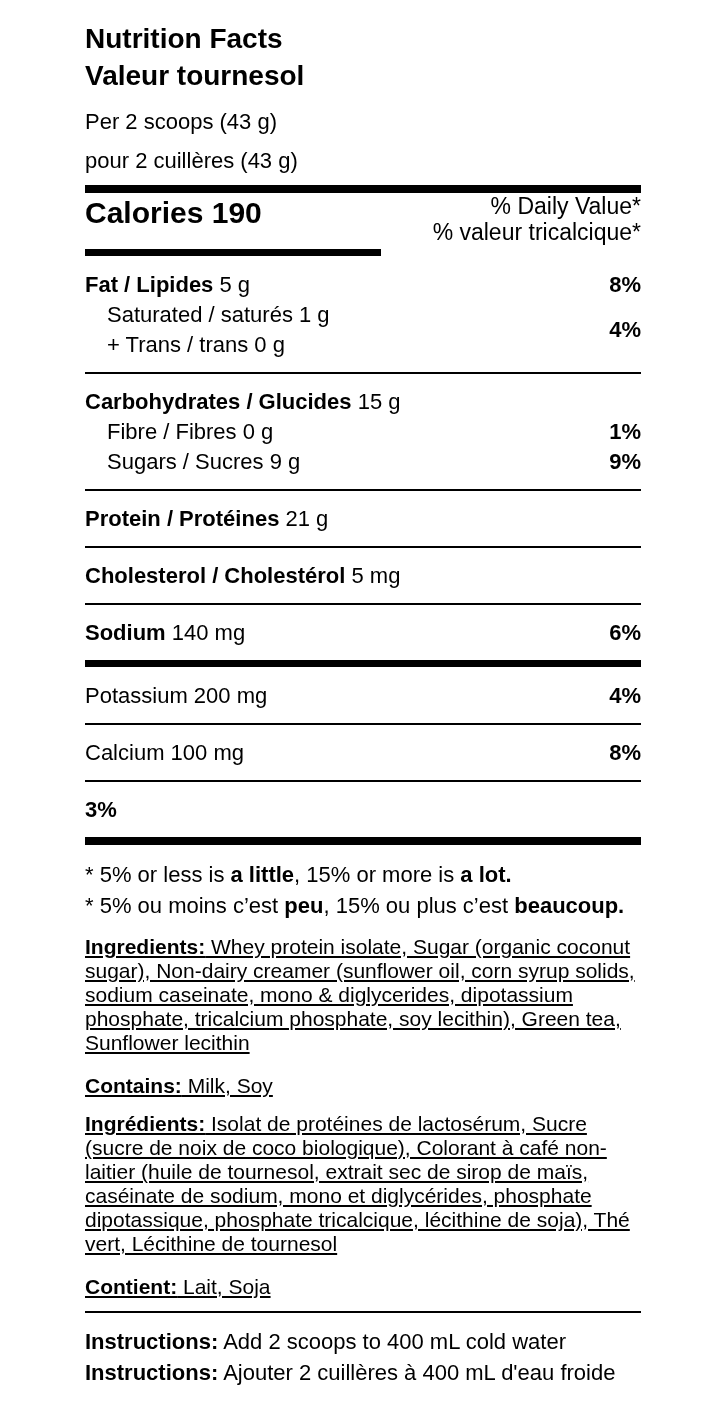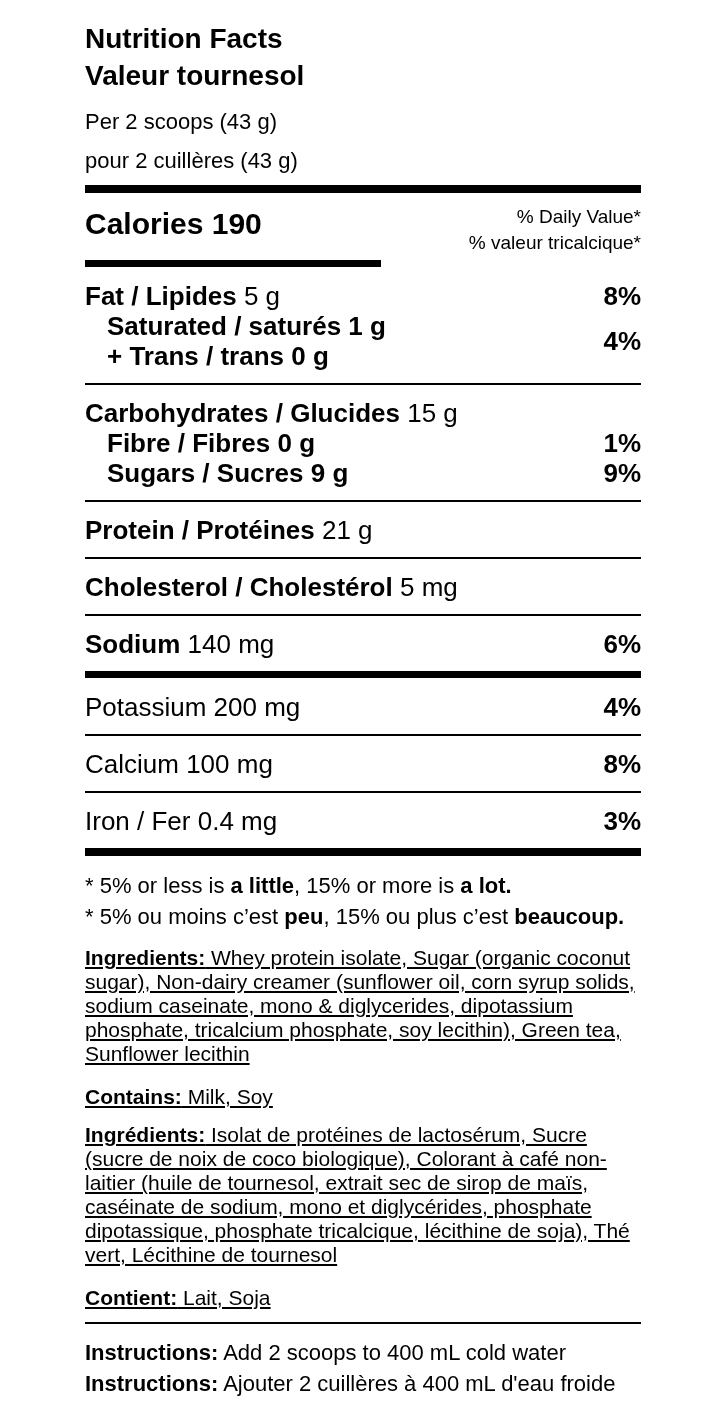--- a/index.html
+++ b/index.html
@@ -33,52 +33,52 @@
     height: 8px;
     background: #000;
   }
   .bar-top { margin-top: 13px; }
   .bar-mid { margin-top: 12px; height: 7px; }
   .bar-bottom { margin-top: 12px; }
   .calories-row {
     display: flex;
     justify-content: space-between;
     align-items: flex-start;
-    margin-top: 11px;
+    margin-top: 0;
     gap: 16px;
   }
   .calories {
     font-size: 30px;
     font-weight: 700;
     line-height: 40px;
   }
   .dv-block {
     text-align: right;
-    font-size: 19px;
+    font-size: 23px;
     line-height: 26px;
   }
   .calories-underline {
     width: 296px;
     height: 7px;
     background: #000;
     margin-top: 4px;
   }
-  .rows { font-size: 26px; }
+  .rows { font-size: 22px; }
   .row {
     display: flex;
     justify-content: space-between;
     line-height: 30px;
   }
   .row.first { margin-top: 14px; }
   .group {
     display: flex;
     justify-content: space-between;
     align-items: center;
   }
-  .sub { padding-left: 22px; font-weight: bold; }
+  .sub { padding-left: 22px; }
   .b { font-weight: 700; }
   .pct { font-weight: 700; }
   .rule {
     height: 2px;
     background: #000;
     margin: 12px 0 13px 0;
   }
   .footnotes {
     margin-top: 14px;
     font-size: 22px;
@@ -178,21 +178,20 @@
     <div class="rule"></div>
 
     <div class="row">
       <div>Calcium 100 mg</div>
       <div class="pct">8%</div>
     </div>
 
     <div class="rule"></div>
 
     <div class="row">
-      <div>Iron / Fer 0.4 mg</div>
       <div class="pct">3%</div>
     </div>
 
     <div class="bar-thick bar-bottom"></div>
   </div>
 
   <div class="footnotes">
     <div><span>* 5% or less is </span><span class="b">a little</span><span>, 15% or more is </span><span class="b">a lot.</span></div>
     <div><span>* 5% ou moins c’est </span><span class="b">peu</span><span>, 15% ou plus c’est </span><span class="b">beaucoup.</span></div>
   </div>

